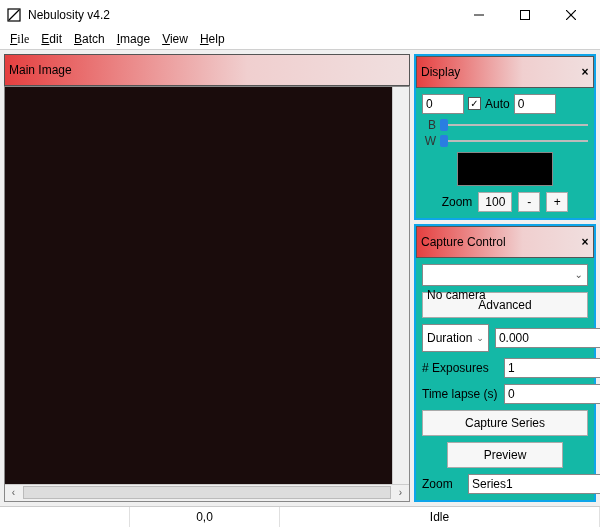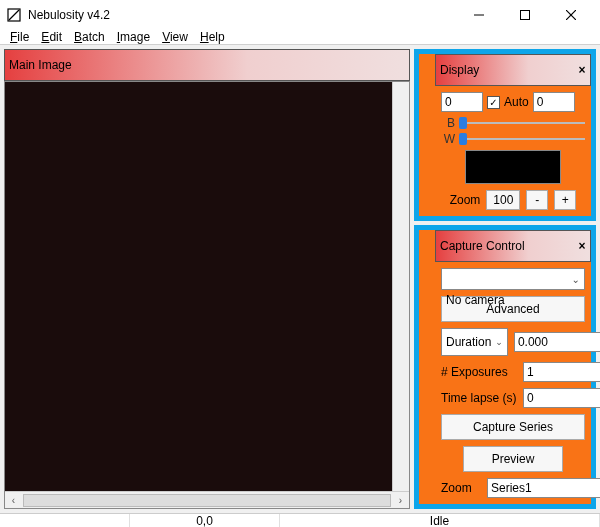--- a/index.html
+++ b/index.html
@@ -26,21 +26,21 @@
   .image-and-vscroll { flex: 1; display: flex; }
   .image-canvas { flex: 1; background: #1a0c0c; }
   .vscroll { width: 17px; background: #f0f0f0; position: relative; border-left: 1px solid #ccc; }
   .vscroll .up-arrow, .vscroll .down-arrow { position: absolute; left: 0; right: 0; height: 0; }
   .hscroll { height: 17px; background: #f0f0f0; display: flex; align-items: center; border-top: 1px solid #ccc; }
   .hscroll .left-arrow, .hscroll .right-arrow { width: 17px; text-align: center; font-size: 10px; color: #555; }
   .hscroll .track { flex: 1; height: 13px; background: #ddd; margin: 0 1px; border: 1px solid #bbb; border-radius: 0; }
 
   .side-col { width: 182px; display: flex; flex-direction: column; gap: 4px; }
 
-  .panel { background: #f97316; border: 5px solid #0ea5e9; display: flex; flex-direction: column; padding-left: 16px; }
+  .panel { background: #14b8a6; border: 2px solid #0ea5e9; display: flex; flex-direction: column; }
   .panel-body { padding: 6px; }
 
   .row { display: flex; align-items: center; gap: 4px; margin-bottom: 4px; }
   input[type="text"].numbox { width: 42px; height: 20px; border: 1px solid #888; padding: 0 3px; background: #fff; font-size: 12px; }
   .checkbox { width: 13px; height: 13px; border: 1px solid #555; background: #fff; display: inline-flex; align-items: center; justify-content: center; font-size: 10px; }
   .lbl { font-size: 12px; }
 
   .slider-row { display: flex; align-items: center; gap: 4px; margin-bottom: 2px; }
   .slider-label { width: 14px; text-align: right; font-size: 12px; color: #333; }
   .slider-track { flex: 1; height: 14px; position: relative; }
@@ -93,21 +93,21 @@
     <div class="win-btn">
       <svg width="10" height="10">
           <line x1="0" y1="0" x2="10" y2="10" stroke="#000" stroke-width="1.2"></line>
           <line x1="10" y1="0" x2="0" y2="10" stroke="#000" stroke-width="1.2"></line>
         </svg>
     </div>
   </div>
 </div>
 
 <div class="menubar">
-  <span class="menu-item"><span class="ul">F</span><span style="text-decoration: none;">ile</span></span>
+  <span class="menu-item"><span class="ul">F</span><span style="text-decoration: none; font-family: Liberation Serif, serif;">ile</span></span>
   <span class="menu-item"><span class="ul">E</span><span style="text-decoration: none;">dit</span></span>
   <span class="menu-item"><span class="ul">B</span><span style="text-decoration: none;">atch</span></span>
   <span class="menu-item"><span class="ul">I</span><span style="text-decoration: none;">mage</span></span>
   <span class="menu-item"><span class="ul">V</span><span style="text-decoration: none;">iew</span></span>
   <span class="menu-item"><span class="ul">H</span><span style="text-decoration: none;">elp</span></span>
 </div>
 
 <div class="workspace">
 
   <div class="main-col">

